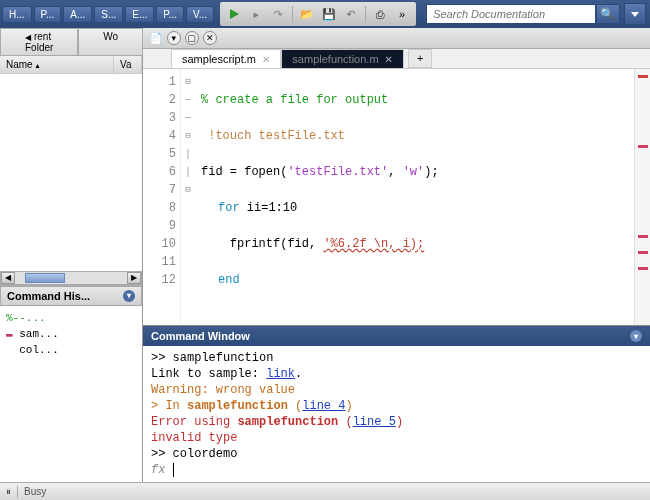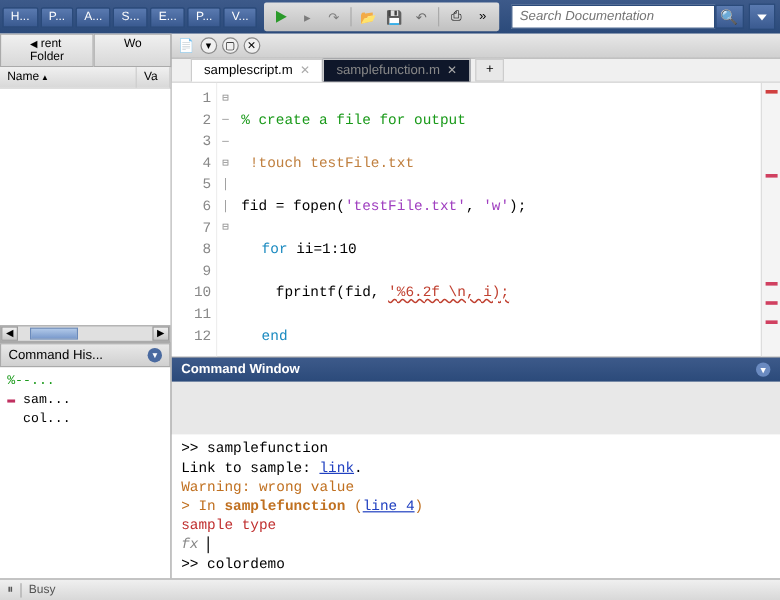--- a/index.html
+++ b/index.html
@@ -16,45 +16,45 @@
 .left-col { width: 143px; display: flex; flex-direction: column; border-right: 1px solid #999; background: #fff; }
 .folder-head { display: flex; }
 .folder-tab { background: linear-gradient(#f0f0f0, #d8d8d8); border: 1px solid #aaa; padding: 2px 24px; font-size: 10px; }
 .list-head { display: flex; background: linear-gradient(#f0f0f0, #d8d8d8); border-bottom: 1px solid #ccc; font-size: 10px; }
 .list-head-cell { padding: 3px 6px; border-right: 1px solid #ccc; }
 .folder-body { flex: 1; background: #fff; min-height: 140px; }
 .scrollbox { height: 14px; background: #e0e0e0; border: 1px solid #aaa; display: flex; align-items: center; }
 .scroll-arrow { width: 14px; height: 12px; background: linear-gradient(#f0f0f0,#c8c8c8); border:1px solid #999; font-size:8px; display:flex;align-items:center;justify-content:center;}
 .scroll-thumb { width: 40px; height: 10px; background: linear-gradient(#b0c8e8,#7a9acc); border:1px solid #6a8abb; margin-left:10px;}
 .hist-panel { display: flex; flex-direction: column; flex: 1; border-top: 1px solid #aaa; }
-.hist-title { background: linear-gradient(#e8e8e8,#d0d0d0); padding: 3px 6px; font-weight: normal; font-size: 11px; display:flex; justify-content:space-between; border:1px solid #aaa;}
+.hist-title { background: linear-gradient(#e8e8e8,#d0d0d0); padding: 3px 6px; font-weight: bold; font-size: 11px; display:flex; justify-content:space-between; border:1px solid #aaa;}
 .hist-body { font-family: "Courier New", monospace; font-size: 11px; padding: 4px 6px; line-height: 16px; }
 .right-col { flex: 1; display: flex; flex-direction: column; overflow: hidden; }
 .editor-titlebar { background: linear-gradient(#e8e8e8,#d0d0d0); border-bottom: 1px solid #aaa; padding: 3px 6px; display: flex; align-items: center; gap: 4px; }
 .editor-titlebar .label { font-weight: bold; font-size: 11px; flex:1; overflow:hidden; text-overflow:ellipsis; white-space:nowrap;}
 .circle-btn { width:14px;height:14px;border:1px solid #888; border-radius:50%; font-size:9px; display:flex;align-items:center;justify-content:center; cursor:pointer; background:#f0f0f0;}
-.file-tabs { display: flex; background: #f0f0f0; border-bottom: 1px solid #ccc; padding-left: 16px; gap:0;}
+.file-tabs { display: flex; background: #f0f0f0; border-bottom: 1px solid #ccc; padding-left: 28px; gap:0;}
 .file-tab { padding: 3px 10px; background: #fff; border: 1px solid #ccc; border-bottom: none; font-size: 11px; display:flex; gap:6px; align-items:center; cursor:pointer;}
 .file-tab.inactive { background: #0f172a; color:#888;}
 .file-tab .x { color:#aaa; font-size:10px;}
 .plus-tab { padding: 2px 8px; border:1px solid #ccc; margin-left:4px; background:#e8e8e8; cursor:pointer;}
 .editor-body { flex: 1; display: flex; background: #fff; font-family: "Courier New", monospace; font-size: 12px; overflow:hidden; position:relative;}
 .gutter { width: 38px; background: #fff; text-align: right; padding: 4px 4px 4px 0; color: #888; border-right: 1px solid #eee; line-height: 18px;}
 .fold-col { width: 14px; padding-top: 4px; line-height:18px; color:#888; font-size:9px; text-align:center;}
 .code { padding: 4px 6px; line-height: 18px; flex:1; white-space: pre; position:relative;}
 .code .cmt { color: #1a9a1a; }
 .code .bang { color: #c08040; }
 .code .kw { color: #1a8ac0; margin-left: 17px; }
 .code .str { color: #a040c0; }
 .code .err { color: #c04030; text-decoration: underline wavy #c04030; }
 .margin-strip { position:absolute; right:0; top:0; width:16px; height:100%; background:#f4f4f4; border-left:1px solid #ddd;}
 .mark { position:absolute; right:2px; width:10px; height:3px;}
 .cmd-panel { border-top: 1px solid #888; display: flex; flex-direction: column; }
 .cmd-title { background: linear-gradient(#3d5a8a,#2b4a7a); color: #fff; padding: 4px 8px; font-weight: bold; font-size: 11px; display:flex; justify-content:space-between; align-items:flex-end;}
-.cmd-body { background: #fff; font-family: "Courier New", monospace; font-size: 12px; padding: 4px 8px; line-height: 16px; margin-top: 44px; }
+.cmd-body { background: #fff; font-family: "Courier New", monospace; font-size: 12px; padding: 4px 8px; line-height: 16px; }
 .cmd-body .lnk { color: #2040c0; text-decoration: underline; }
 .cmd-body .warn { color: #c07020; }
 .cmd-body .errline { color: #c03030; }
 .cmd-body .bold { font-weight: bold; }
 .statusbar { height: 18px; background: linear-gradient(#f0f0f0,#d8d8d8); border-top:1px solid #aaa; display:flex; align-items:center; padding:0 6px; font-size:10px; color:#555; gap:6px;}
 .circ-sm { width:12px;height:12px;border-radius:50%;display:inline-flex;align-items:center;justify-content:center;font-size:8px;color:#fff;}
 </style>
 </head>
 <body>
 
@@ -198,23 +198,24 @@
     <div class="cmd-panel">
       <div class="cmd-title">
         <span>Command Window</span>
         <span class="circ-sm" style="background:#6a8ac0">▾</span>
       </div>
       <div class="cmd-body">
         <div>&gt;&gt; samplefunction</div>
         <div><span>Link to sample: </span><span class="lnk">link</span><span>.</span></div>
         <div class="warn">Warning: wrong value</div>
         <div class="warn"><span>&gt; In </span><span class="bold">samplefunction</span><span> (</span><span class="lnk">line 4</span><span>)</span></div>
-        <div class="errline">sample type</div>
+        <div class="errline"><span>Error using </span><span class="bold">samplefunction</span><span> (</span><span class="lnk">line 5</span><span>)</span></div>
+        <div class="errline">invalid type</div>
+        <div>&gt;&gt; colordemo</div>
         <div><span style="font-style:italic;color:#888">fx</span> <span style="border-left:1px solid #000;">&nbsp;</span></div>
-        <div>&gt;&gt; colordemo</div>
       </div>
     </div>
   </div>
 </div>
 
 <div class="statusbar">
   <span>⏸</span>
   <span style="width:1px;height:12px;background:#aaa"></span>
   <span>Busy</span>
 </div>

